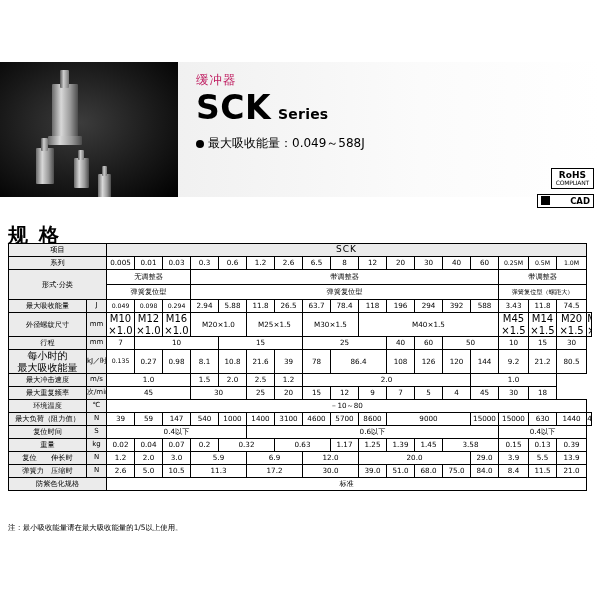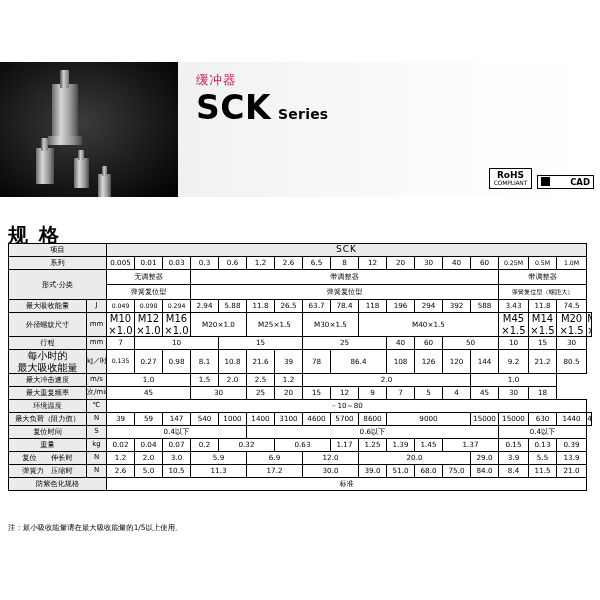--- a/index.html
+++ b/index.html
@@ -88,20 +88,21 @@
     border-radius: 50%;
   }
 
   
   .logos {
     position: absolute;
     right: 6px; top: 168px;
     display: flex;
     gap: 5px;
     align-items: flex-end;
+    flex-direction: column;
   }
   .logo-box {
     border: 1.5px solid #000;
     background: #fff;
     font-size: 9px;
     font-weight: bold;
     padding: 2px 4px 1px 4px;
     line-height: 1.05;
     text-align: center;
     min-width: 30px;
@@ -193,20 +194,24 @@
 
     <div class="shk" style="left:74px; top:96px; width:15px; height:30px;"></div>
     <div class="shk cap" style="left:78px; top:88px; width:6px; height:10px;"></div>
   </div>
 
   <div class="banner-title">
     <div class="cn-sub">缓冲器</div>
     <div class="series-line">
       <span class="series-name">SCK</span>
       <span class="series-word">Series</span>
+    </div>
+    <div class="bullet-line">
+      <span class="bullet-dot"></span>
+      <span>最大吸收能量：0.049～588J</span>
     </div>
   </div>
 
   <div class="logos">
     <div class="logo-box">
       <span>RoHS</span>
       <span class="sm">COMPLIANT</span>
     </div>
     <div class="logo-cad">
       <span class="cad-sq"></span>
@@ -423,21 +428,21 @@
         <td>0.02</td>
         <td>0.04</td>
         <td>0.07</td>
         <td>0.2</td>
         <td colspan="2">0.32</td>
         <td colspan="2">0.63</td>
         <td>1.17</td>
         <td>1.25</td>
         <td>1.39</td>
         <td>1.45</td>
-        <td colspan="2">1.37</td>
+        <td colspan="2">3.58</td>
         <td>0.15</td>
         <td>0.13</td>
         <td>0.39</td>
       </tr>
 
       <tr>
         <td class="lbl shade">复位　　伸长时</td>
         <td class="unit shade">N</td>
         <td>1.2</td>
         <td>2.0</td>

